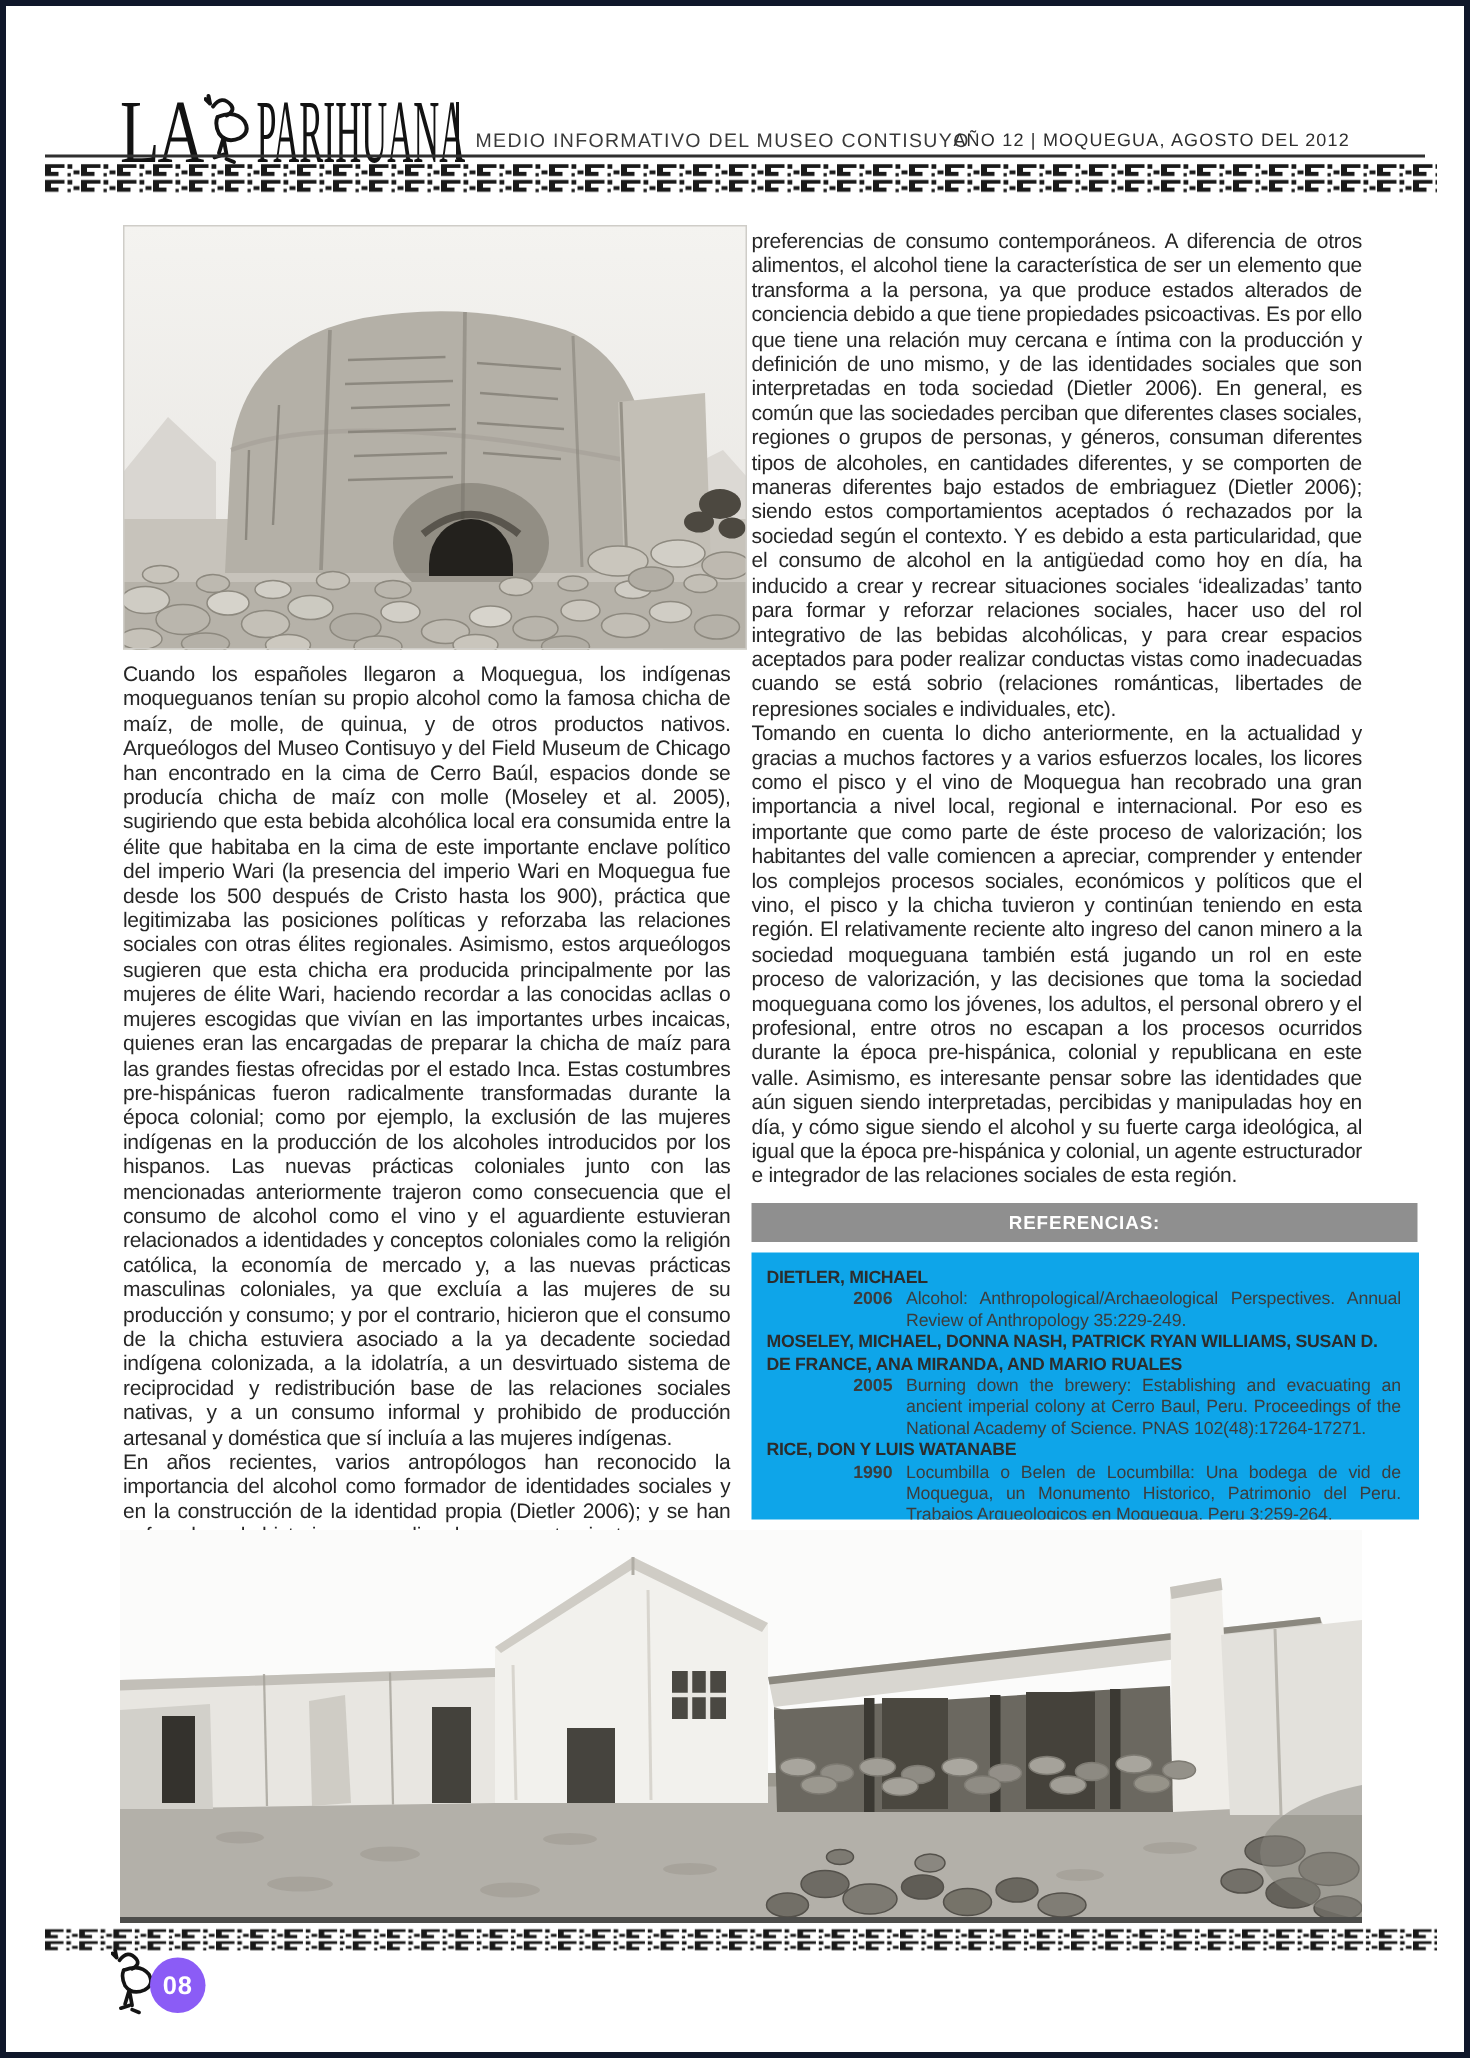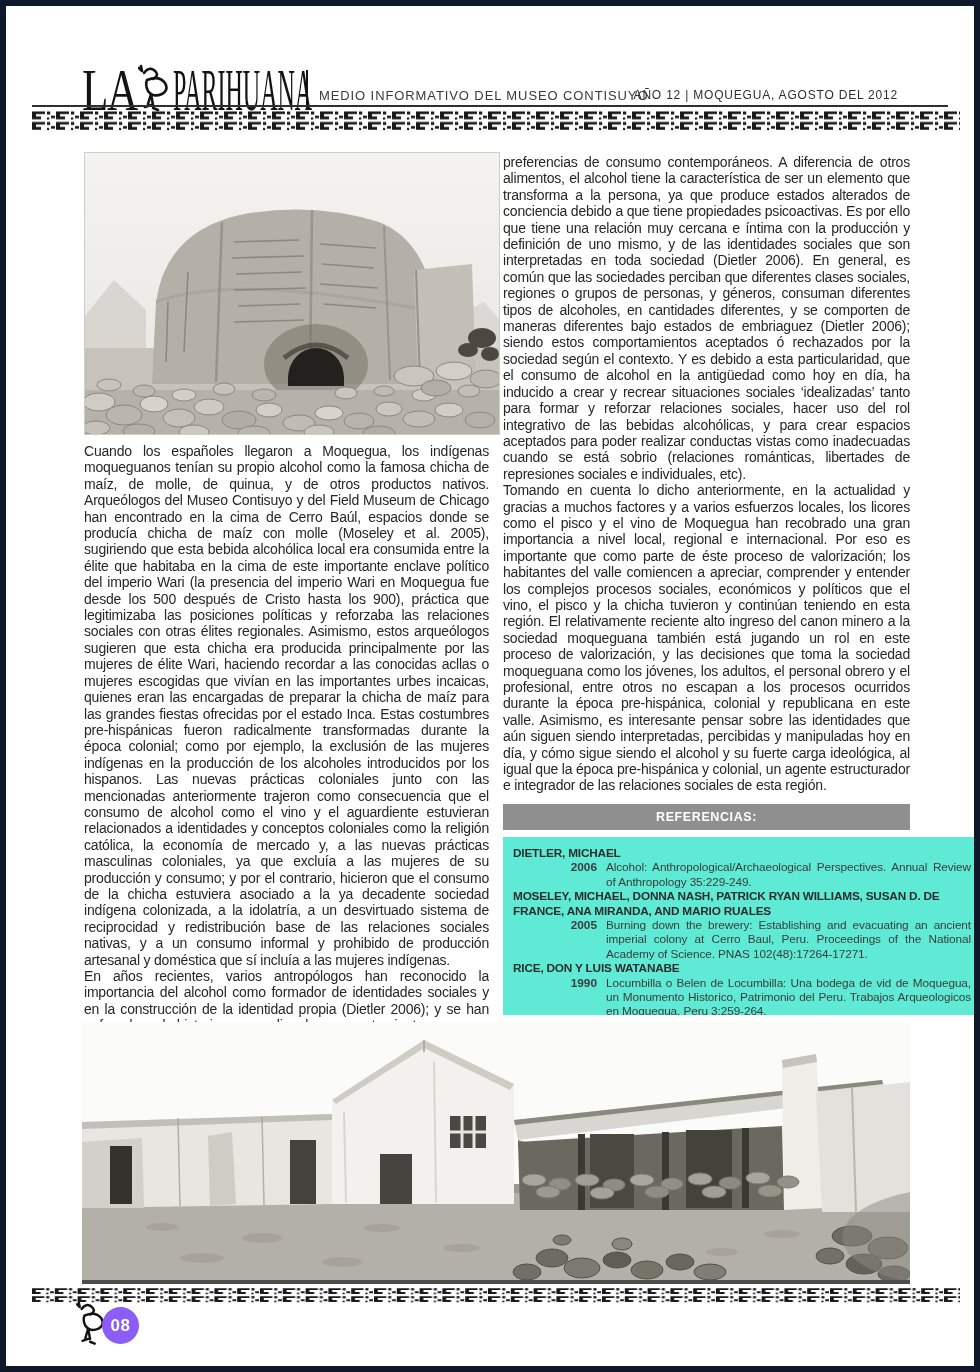--- a/index.html
+++ b/index.html
@@ -1,18 +1,18 @@
 <!DOCTYPE html>
 <html><head>
 <meta charset="utf-8">
 <style>
   html,body{margin:0;padding:0;background:#e9e9e9;}
   .page{
     position:relative; width:980px; height:1372px; background:#ffffff;
-    border:6px solid #0f172a; box-sizing:border-box; overflow:hidden;
+    border:4px solid #0f172a; box-sizing:border-box; overflow:hidden;
     font-family:"Liberation Sans", sans-serif; color:#2b2b2b;padding-left:39px;
   }
   
   .logo-la{
     position:absolute; left:76px; top:54px; font-family:"Liberation Serif", serif;
     font-size:60px; line-height:1; color:#121212; transform:scaleX(.72);
     transform-origin:left top; letter-spacing:-2px; white-space:nowrap;
   }
   .logo-main{
     position:absolute; left:167px; top:54px; font-family:"Liberation Serif", serif;
@@ -37,27 +37,27 @@
   .photo-top{position:absolute; left:78px; top:146px; width:416px; height:283px;}
   .photo-bottom{position:absolute; left:76px; top:1016px; width:828px; height:262px;}
   
   .col{position:absolute; text-align:justify; font-size:14px; line-height:16.4px;
        letter-spacing:-.2px; color:#262626; overflow:hidden;}
   .col p{margin:0; padding:0;}
   .col-left{left:78px; top:437px; width:405px; height:594px;}
   .col-right{left:497px; top:148px; width:407px; height:648px;}
   
   .ref-bar{
-    position:absolute; left:497px; top:798px; width:407px; height:26px;
+    position:absolute; left:497px; top:798px; width:444px; height:26px;
     background:#8f8f8f; color:#ffffff; font-weight:bold; font-size:12.5px;
     letter-spacing:.6px; text-align:center; line-height:26px;
   }
   .ref-box{
-    position:absolute; left:497px; top:831px; width:480px; height:178px;
-    background:#5eead4; box-sizing:border-box; padding:9px 12px 8px 10px;
+    position:absolute; left:497px; top:831px; width:445px; height:178px;
+    background:#0ea5e9; box-sizing:border-box; padding:9px 12px 8px 10px;
     font-size:11.8px; line-height:14.4px; color:#3c3c3c; overflow:hidden;
   }
   .ref-authors{font-weight:bold; color:#2c2c2c; letter-spacing:-.2px; text-align:left;}
   .ref-line{display:flex; margin-left:48px;}
   .ref-year{font-weight:bold; width:36px; flex:0 0 36px; text-align:right; padding-right:9px;}
   .ref-cite{flex:1; text-align:justify; letter-spacing:-.1px;}
   
   .footer-bird{position:absolute; left:70px; top:1294px;}
   .page-badge{
     position:absolute; left:96px; top:1301px; width:37px; height:37px; border-radius:50%;

